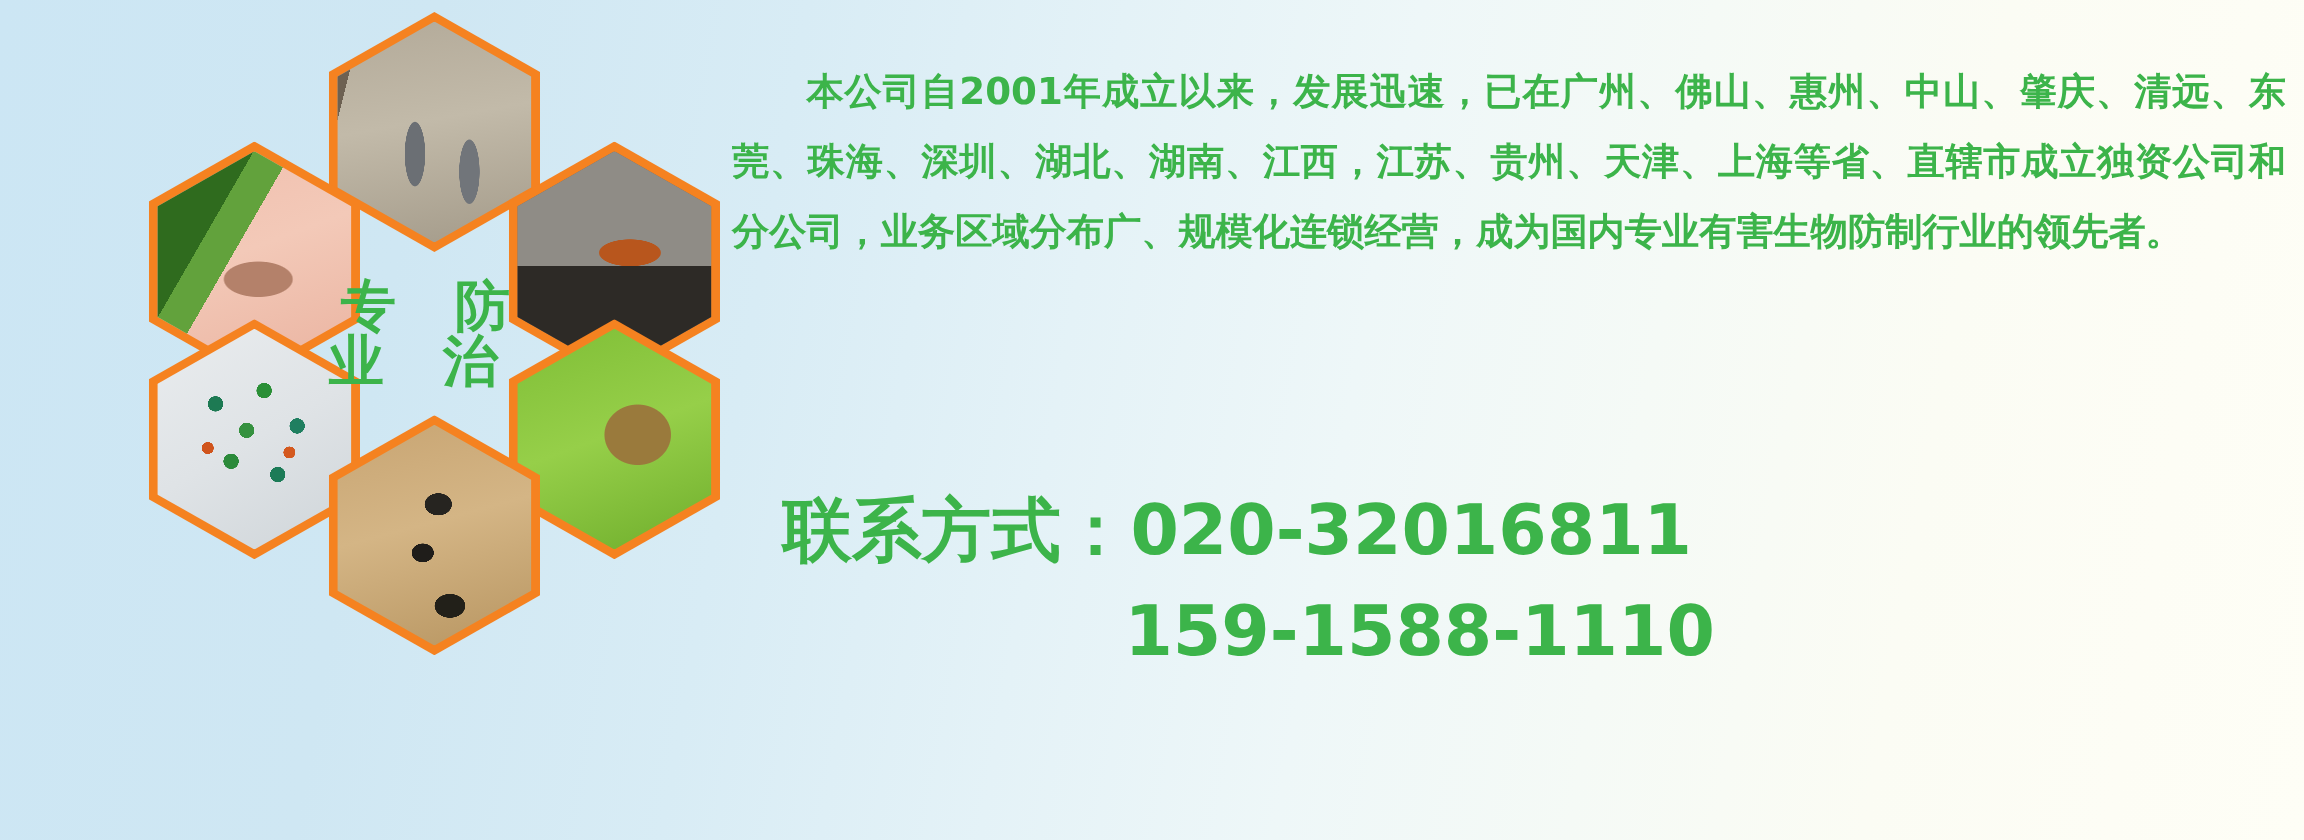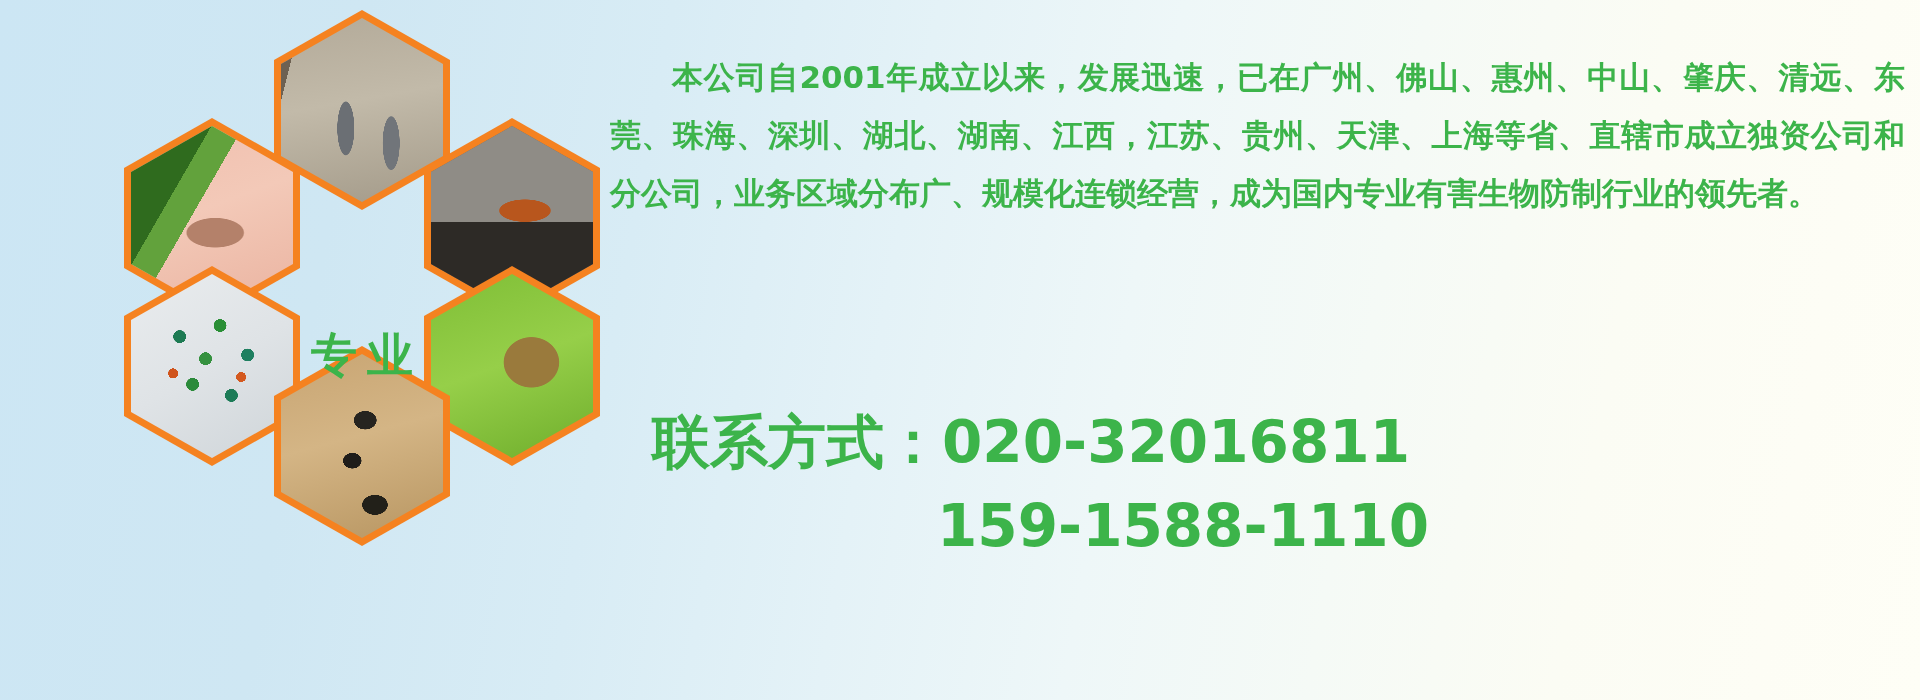--- a/index.html
+++ b/index.html
@@ -34,21 +34,21 @@
   .h-rats   {left:186px; top:16px;}
   .h-mosq   {left:36px;  top:124px;}
   .h-roach  {left:336px; top:124px;}
   .h-flies  {left:36px;  top:272px;}
   .h-stink  {left:336px; top:272px;}
   .h-ant    {left:186px; top:352px;}
 
   
   #center-label{
     position:absolute;left:186px;top:184px;width:176px;height:200px;
-    display:flex;flex-direction:row;align-items:flex-end;justify-content:center;
+    display:flex;flex-direction:row;align-items:center;justify-content:center;
     gap:14px;
   }
   #center-label span{
     color:#3cb44a;font-size:46px;font-weight:bold;line-height:1;
     letter-spacing:10px;text-indent:10px;
     font-family:"DejaVu Sans","Liberation Sans",sans-serif;
   }
 
   
   .p-rats{background:
@@ -146,20 +146,21 @@
     </div>
 
     <div class="hex h-ant">
       <div class="inner">
         <div class="photo p-ant"></div>
       </div>
     </div>
 
     <div id="center-label">
       <span>专业</span>
+      <span>防治</span>
     </div>
 
   </div>
 
   <div id="copy">
     <p id="intro-paragraph">本公司自2001年成立以来，发展迅速，已在广州、佛山、惠州、中山、肇庆、清远、东莞、珠海、深圳、湖北、湖南、江西，江苏、贵州、天津、上海等省、直辖市成立独资公司和分公司，业务区域分布广、规模化连锁经营，成为国内专业有害生物防制行业的领先者。</p>
   </div>
 
   <div id="contact">
     <div id="contact-line-1" class="contact-line">联系方式：020-32016811</div>

